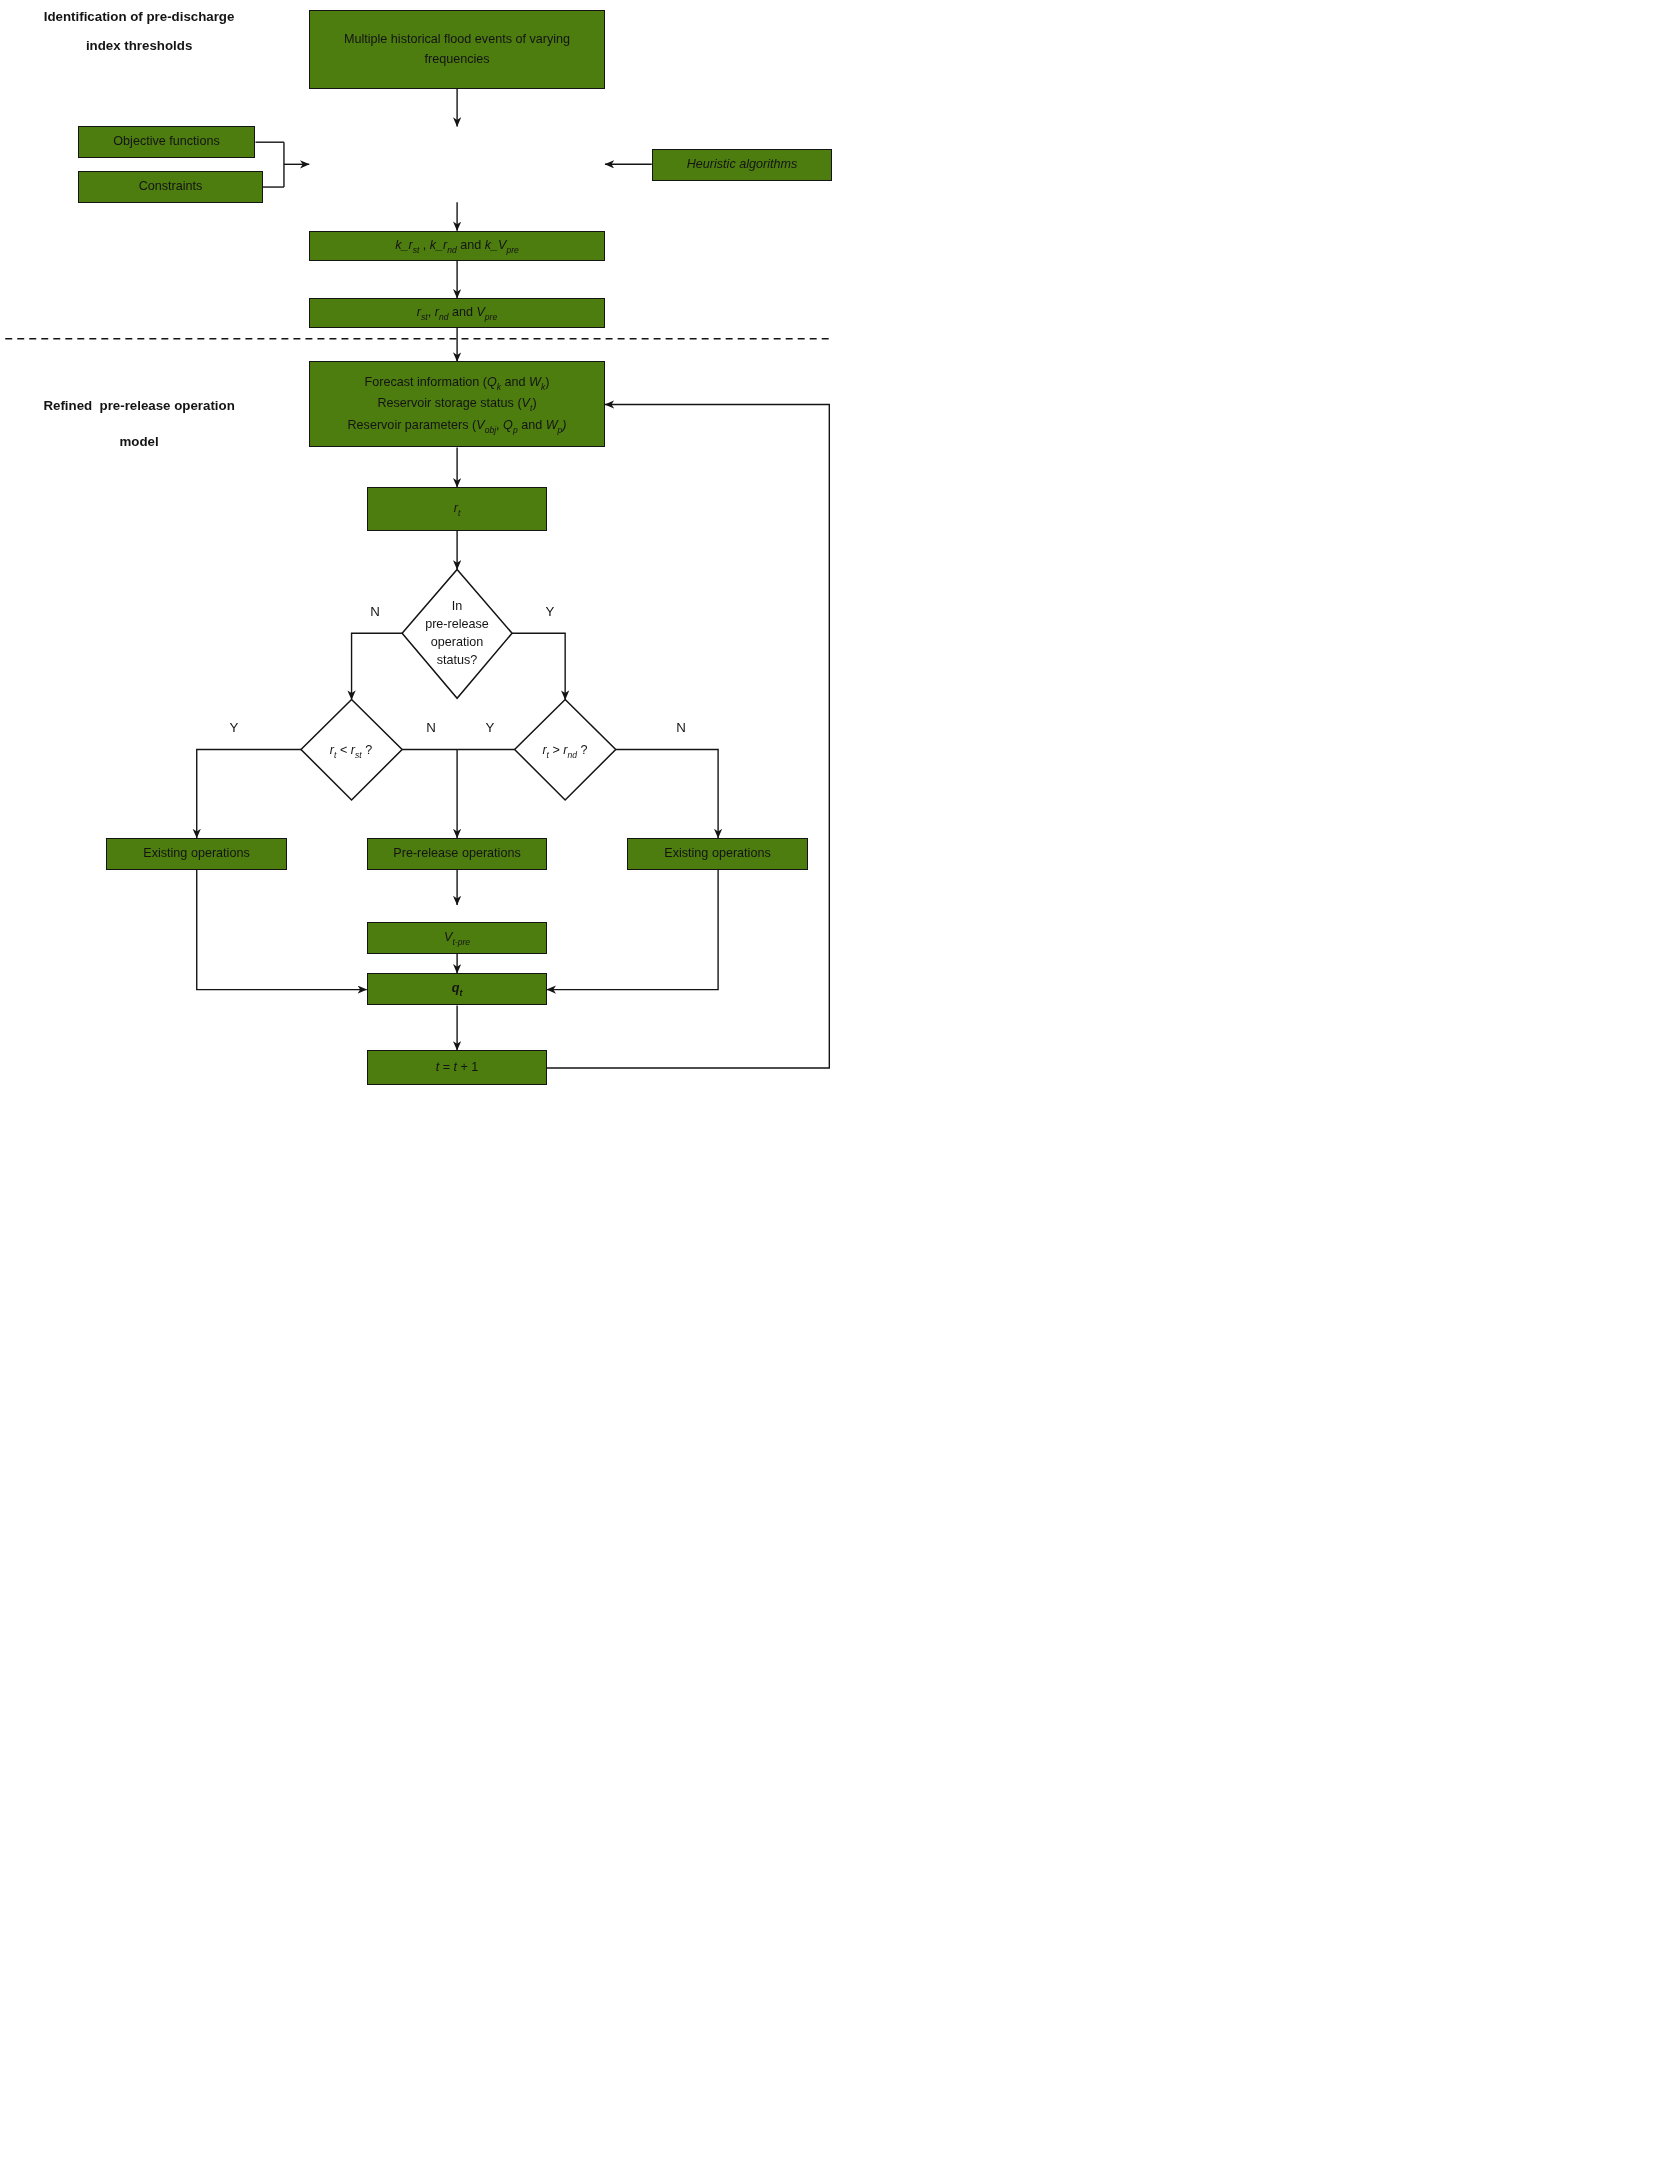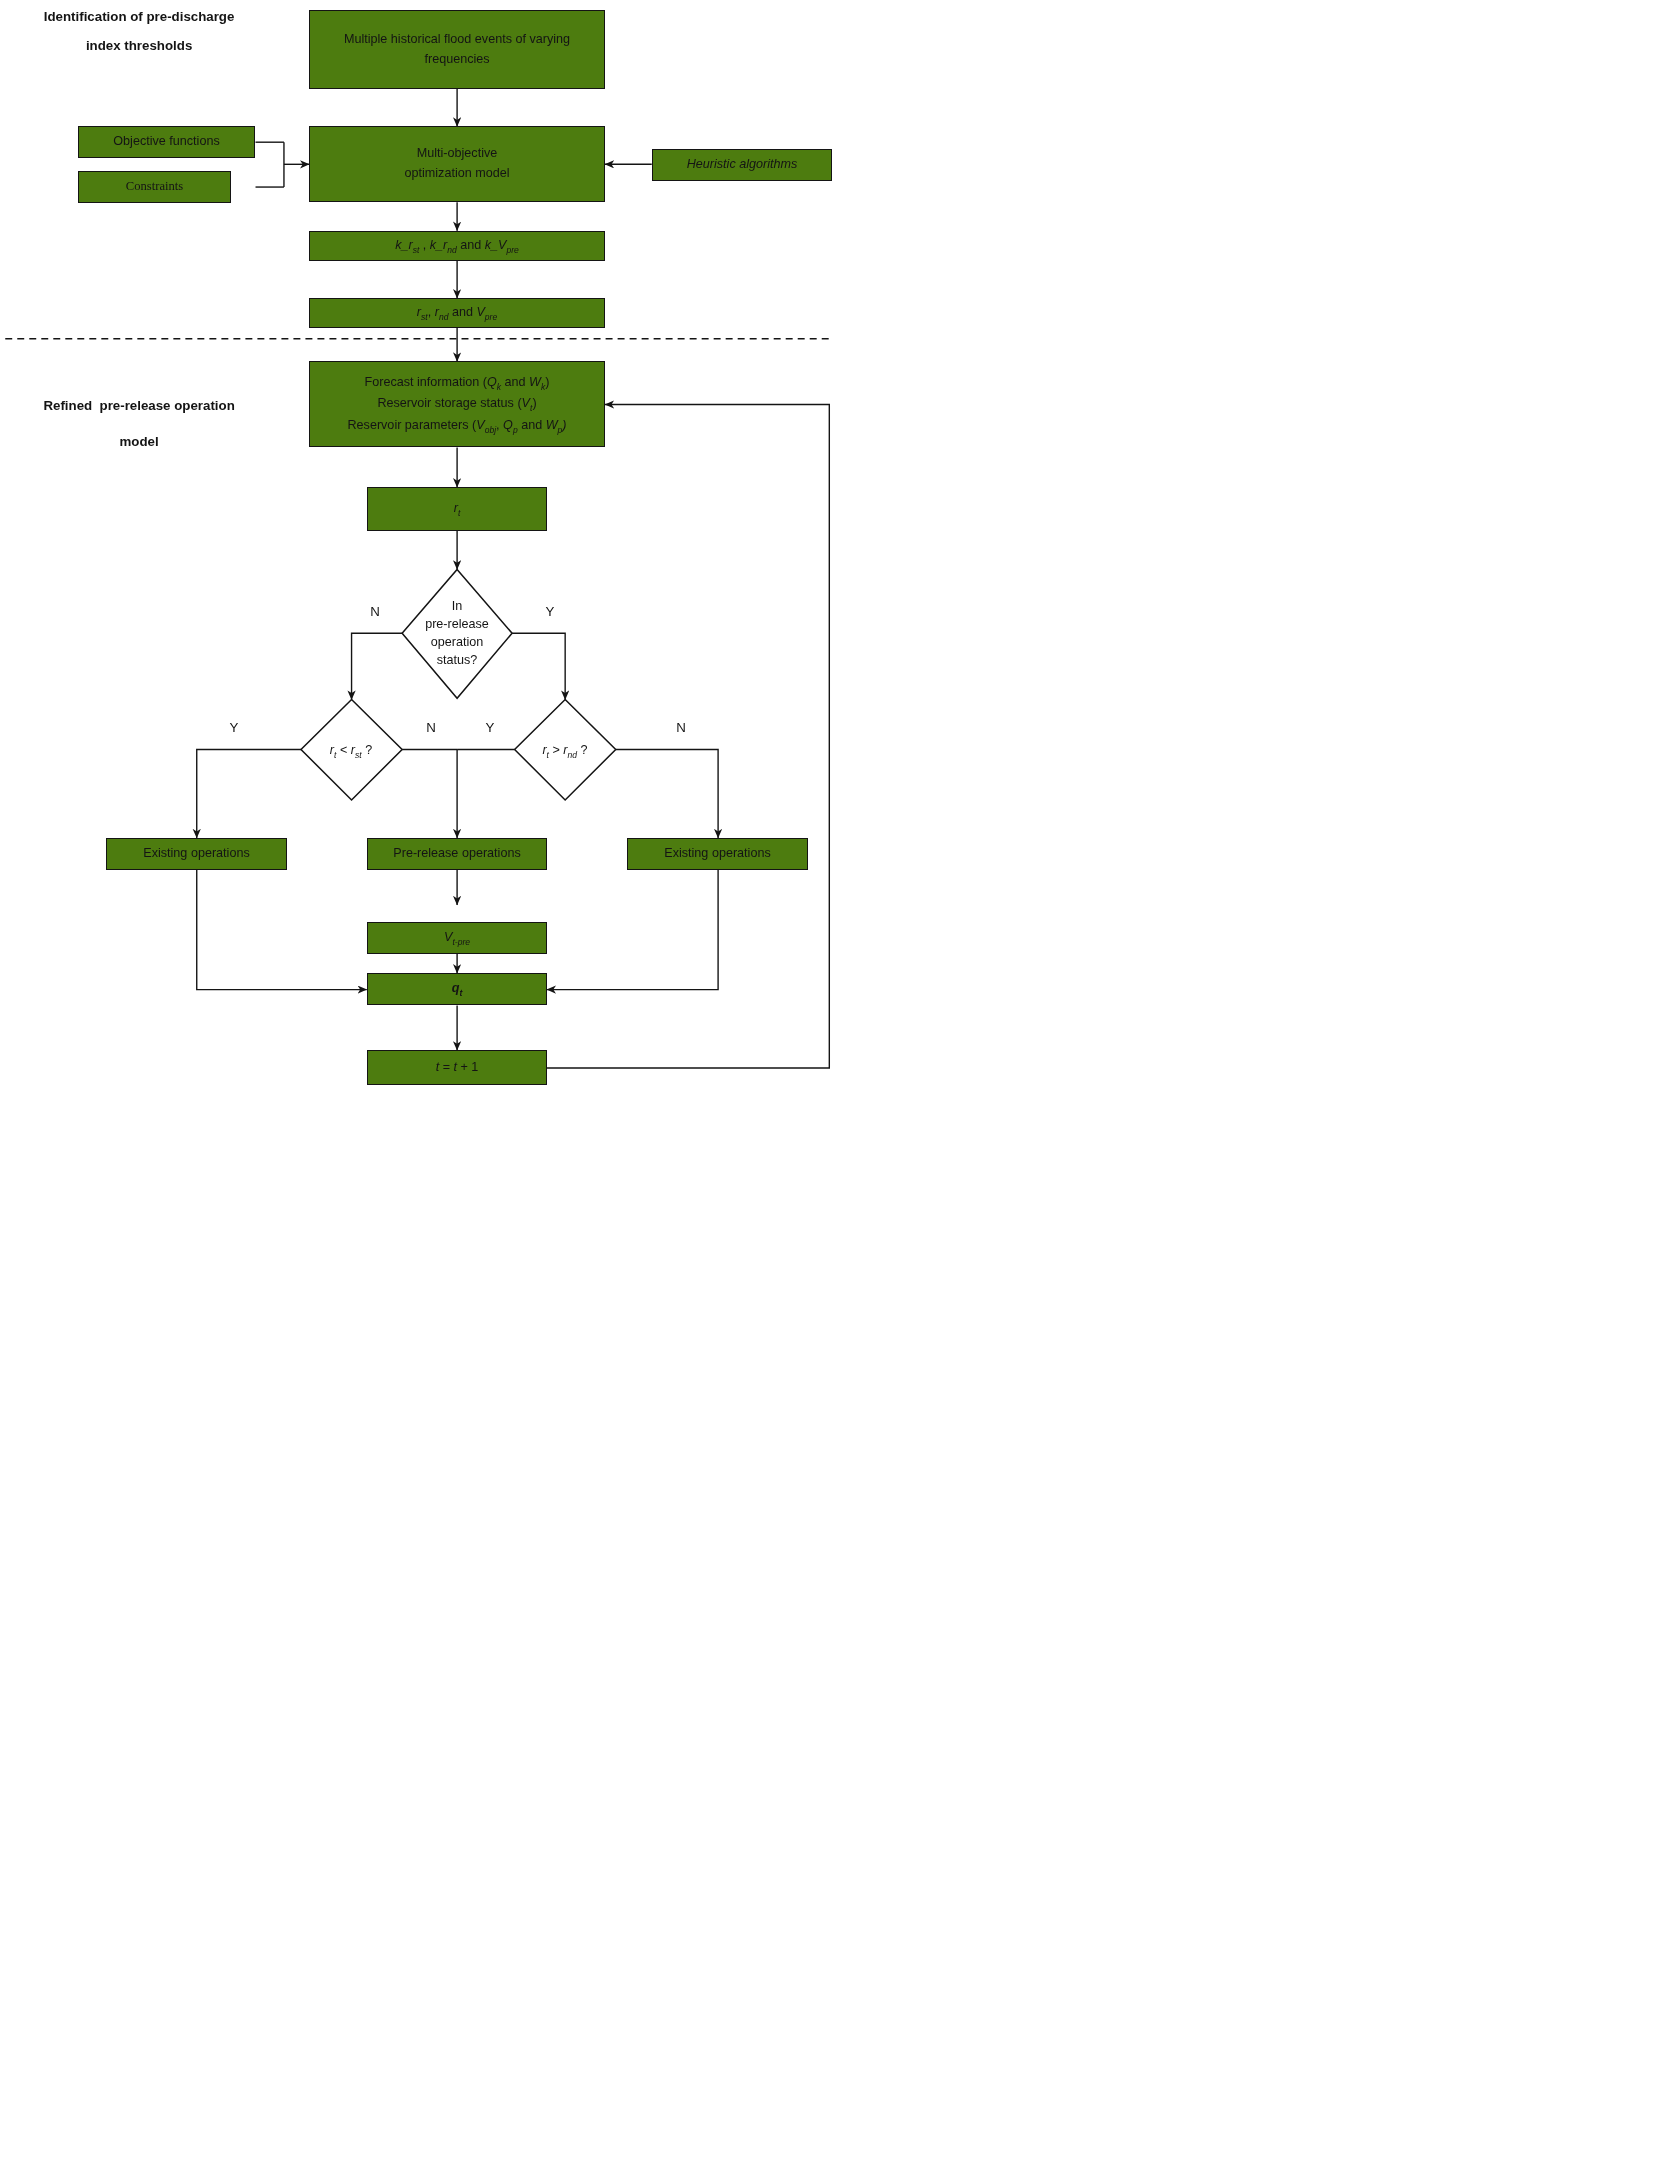--- a/index.html
+++ b/index.html
@@ -100,28 +100,24 @@
 
   <div class="node" style="left:309px;top:10px;width:296px;height:79px;">
     <div>Multiple historical flood events of varying</div>
     <div>frequencies</div>
   </div>
 
   <div class="node" style="left:78px;top:126px;width:177px;height:32px;">
     <div>Objective functions</div>
   </div>
 
-  <div class="node" style="left:78px;top:171px;width:153px;height:32px;font-family:Liberation Serif, serif;">
+  <div class="node" style="left:78px;top:171px;width:185px;height:32px;">
     <div>Constraints</div>
   </div>
 
-  <div class="node" style="left:309px;top:126px;width:296px;height:76px;">
-    <div>Multi-objective</div>
-    <div>optimization model</div>
-  </div>
 
   <div class="node" style="left:652px;top:149px;width:180px;height:32px;font-style:italic;">
     <div>Heuristic algorithms</div>
   </div>
 
   <div class="node" style="left:309px;top:231px;width:296px;height:30px;">
     <div><span class="it">k_r</span><sub class="it">st</sub><span> , </span><span class="it">k_r</span><sub class="it">nd</sub><span> and </span><span class="it">k_V</span><sub class="it">pre</sub></div>
   </div>
 
   <div class="node" style="left:309px;top:298px;width:296px;height:30px;">

